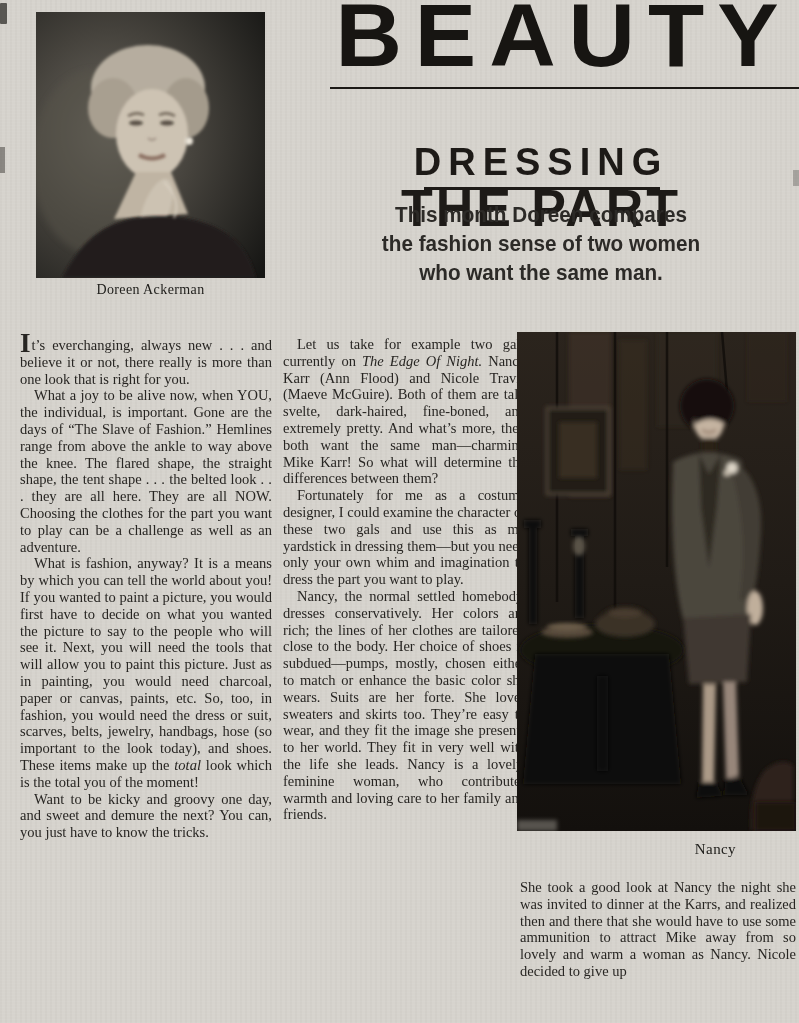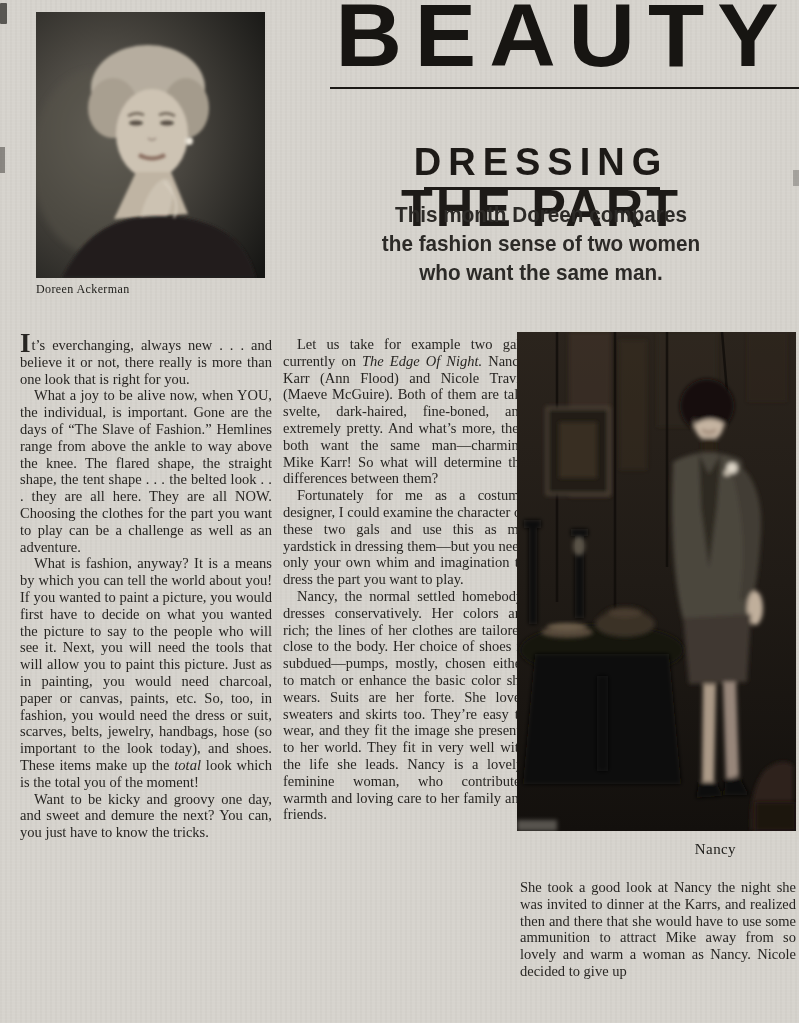--- a/index.html
+++ b/index.html
@@ -30,22 +30,22 @@
   .subtitle {
     position:absolute; left:355px; top:200px; width:372px; text-align:center;
     font-family:"Liberation Sans", sans-serif; font-weight:700; font-size:22px;
     line-height:29px; color:#2c2a27; transform:scaleX(.94); transform-origin:center top;
   }
 
   
   .photo-doreen { position:absolute; left:36px; top:12px; width:229px; height:266px; }
   .photo-doreen svg, .photo-nancy svg { display:block; width:100%; height:100%; }
   .caption-doreen {
-    position:absolute; left:36px; top:282px; width:229px; text-align:left;
-    font-size:12px; letter-spacing:.4px; color:#21201d;
+    position:absolute; left:36px; top:282px; width:229px; text-align:center;
+    font-size:14px; letter-spacing:.4px; color:#21201d;
   }
   .photo-nancy { position:absolute; left:517px; top:332px; width:279px; height:499px; }
   .caption-nancy {
     position:absolute; left:495px; top:841px; width:241px; text-align:right;
     font-size:15px; letter-spacing:.4px; color:#21201d;
   }
 
   
   .col { position:absolute; text-align:justify; font-size:14.5px; line-height:16.8px; color:#272522;margin-left:12px; }
   .col p { margin:0; }

